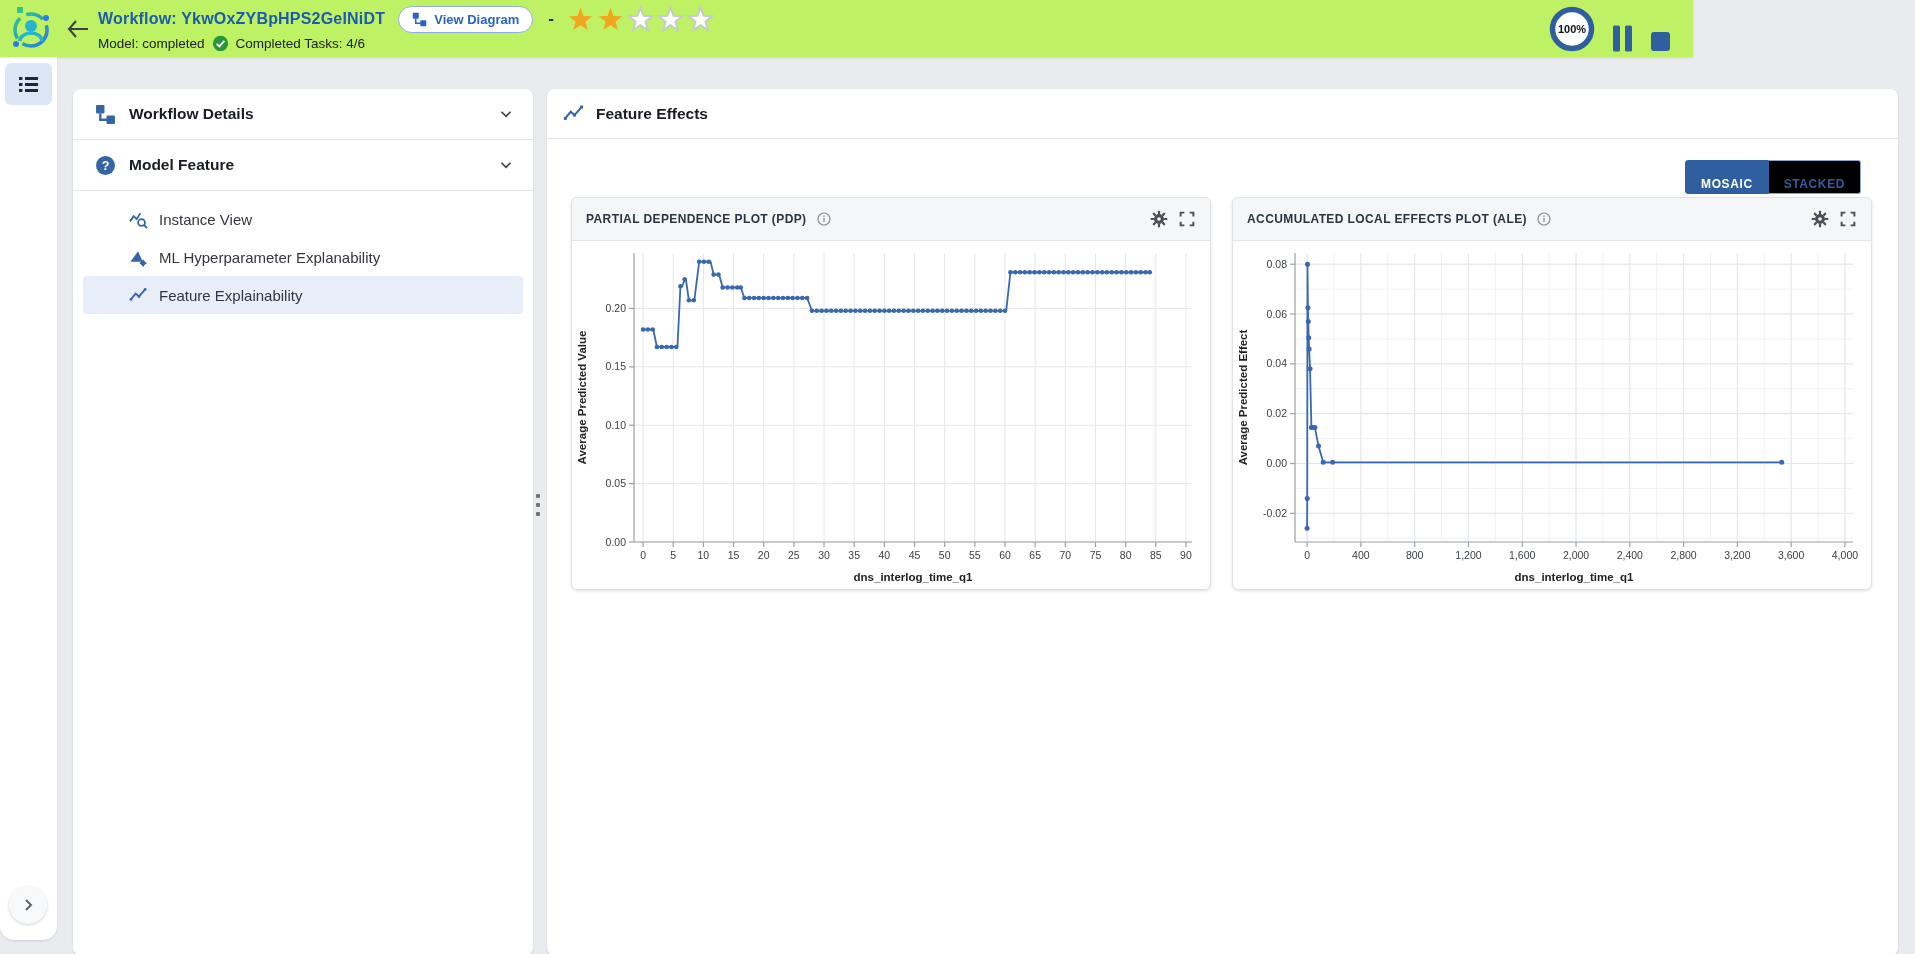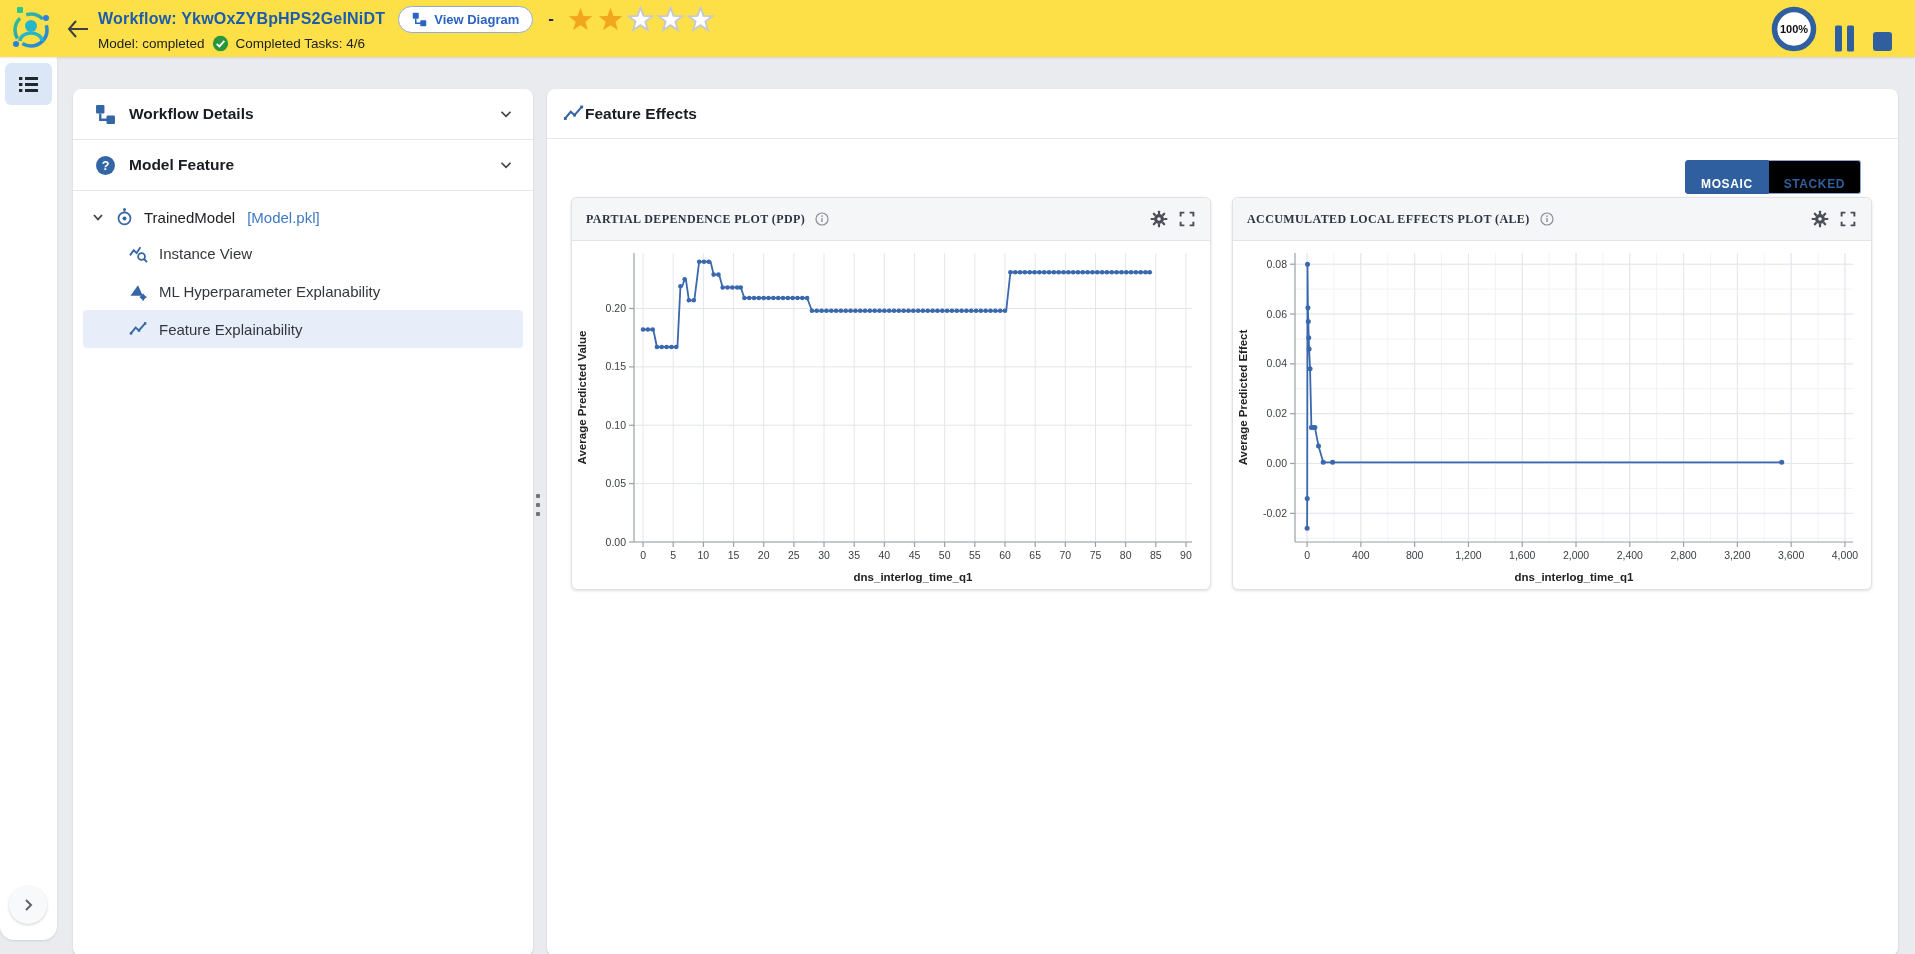--- a/index.html
+++ b/index.html
@@ -2,21 +2,21 @@
 <html><head>
 <meta charset="utf-8">
 <style>
   html,body{margin:0;padding:0;background:#e9ebee;}
   .app{position:relative;width:1915px;height:954px;background:#e9ebee;
        font-family:"Liberation Sans",sans-serif;overflow:hidden;}
   svg{display:block;}
   button{font-family:"Liberation Sans",sans-serif;cursor:pointer;}
 
   
-  .topbar{position:absolute;left:0;top:0;width:1915px;height:57px;background:#fde047;
+  .topbar{position:absolute;left:0;top:0;width:1693px;height:57px;background:#bef264;
           box-shadow:0 1px 2px rgba(0,0,0,.10);z-index:3;}
   .logo{position:absolute;left:9px;top:4px;width:44px;height:48px;}
   .back-btn{position:absolute;left:66px;top:16px;width:28px;height:26px;background:none;border:none;padding:0;}
   .head-main{position:absolute;left:98px;top:6px;}
   .row1{display:flex;align-items:center;gap:13px;height:26px;}
   .wf-title{font-size:16px;font-weight:bold;color:#1b5cad;letter-spacing:.2px;}
   .view-diagram{display:flex;align-items:center;gap:7px;height:27px;padding:0 13px;
      background:#fff;border:1.5px solid #93abdd;border-radius:14px;color:#2b63c1;font-size:13px;font-weight:bold;}
   .dash{font-weight:900;font-size:17px;color:#1f2a44;margin-left:2px;}
   .stars{display:flex;align-items:center;gap:3px;}
@@ -46,34 +46,34 @@
 
   .tree{padding-top:9px;}
   .tree-parent{height:34px;display:flex;align-items:center;padding-left:18px;gap:10px;}
   .tree-parent .t-label{font-size:15px;color:#202124;}
   .tree-parent .t-link{font-size:15px;color:#3e79c7;margin-left:2px;}
   .tree-item{height:38px;margin:0 10px;padding-left:46px;display:flex;align-items:center;gap:11px;
              border-radius:4px;font-size:15px;color:#33363d;}
   .tree-item.selected{background:#e8eef9;}
 
   
-  .main-header{height:49px;display:flex;align-items:center;padding-left:16px;
+  .main-header{height:49px;display:flex;align-items:center;gap:11px;padding-left:16px;
                border-bottom:1px solid #e4e6e9;}
   .main-title{font-size:15.5px;font-weight:bold;color:#191c23;}
   .toggle{position:absolute;right:37px;top:71px;display:flex;}
   .toggle button{height:27px;padding:16px 15px;font-size:12px;font-weight:bold;letter-spacing:.6px;}
   .toggle .t-on{background:#2f5f9e;color:#fff;border:1px solid #2f5f9e;border-radius:3px 0 0 3px;}
   .toggle .t-off{background:#000000;color:#2f5f9e;border:1px solid #8aa6cf;border-left:none;border-radius:0 3px 3px 0;}
 
   .card{position:absolute;top:108px;width:640px;height:393px;background:#fff;
         border:1px solid #e0e2e6;border-radius:6px;box-shadow:0 1px 3px rgba(0,0,0,.13);box-sizing:border-box;}
   .card-1{left:24px;} .card-2{left:685px;}
   .card-header{height:42px;background:#f4f6f8;border-bottom:1px solid #e2e4e7;border-radius:6px 6px 0 0;
         display:flex;align-items:center;padding:0 14px;gap:9px;}
-  .card-title{font-size:12px;font-weight:bold;letter-spacing:.4px;color:#2b3442;font-family:Liberation Serif, serif;}
+  .card-title{font-size:12px;font-weight:bold;letter-spacing:.4px;color:#2b3442;}
   .card-sp{flex:1;}
   .chart{margin-top:0;}
 
   
   .drag-dots{position:absolute;left:534px;top:494px;width:8px;display:flex;flex-direction:column;
              align-items:center;gap:5px;cursor:col-resize;}
   .drag-dots i{width:4px;height:4px;background:#70757c;border-radius:1px;}
 </style>
 </head>
 <body>
@@ -202,33 +202,20 @@
         <circle cx="10" cy="10" r="9" fill="#3465a4"></circle>
         <text x="10" y="14" text-anchor="middle" font-size="12" font-weight="bold" fill="#fff">?</text>
       </svg>
       <span class="section-label">Model Feature</span>
       <svg width="18" height="18" viewBox="0 0 24 24">
         <path d="M6 9 L12 15 L18 9" fill="none" stroke="#3c4043" stroke-width="2.2"></path>
       </svg>
     </div>
 
     <div class="tree">
-      <div class="tree-parent">
-        <svg width="14" height="14" viewBox="0 0 14 14">
-          <path d="M3 5 L7 9.5 L11 5" fill="none" stroke="#3c4043" stroke-width="1.8"></path>
-        </svg>
-        <svg width="19" height="20" viewBox="0 0 20 21">
-          <circle cx="10" cy="12" r="6.3" fill="none" stroke="#3465a4" stroke-width="1.8"></circle>
-          <circle cx="10" cy="12" r="2.1" fill="#3465a4"></circle>
-          <path d="M10 1.5 V5" stroke="#3465a4" stroke-width="1.8"></path>
-          <circle cx="10" cy="2.6" r="1.4" fill="#3465a4"></circle>
-        </svg>
-        <span class="t-label">TrainedModel</span>
-        <span class="t-link">[Model.pkl]</span>
-      </div>
 
       <div class="tree-item">
         <svg width="19" height="19" viewBox="0 0 20 20">
           <path d="M1 12 L5 6.5 L8 9.5 L12 3.5" fill="none" stroke="#3465a4" stroke-width="1.9"></path>
           <circle cx="13.2" cy="13.2" r="3.6" fill="none" stroke="#3465a4" stroke-width="1.9"></circle>
           <path d="M15.8 15.8 L19 19" stroke="#3465a4" stroke-width="1.9"></path>
         </svg>
         <span>Instance View</span>
       </div>
 

